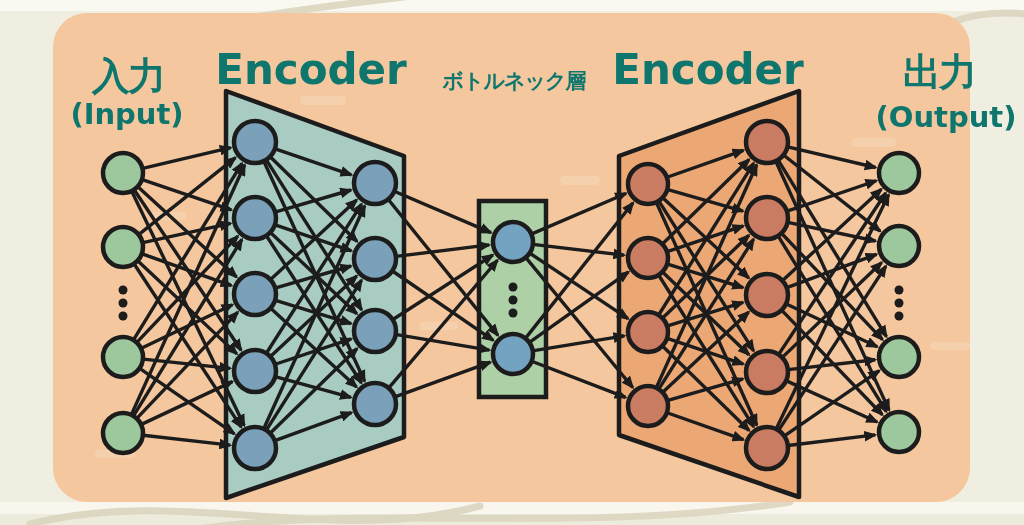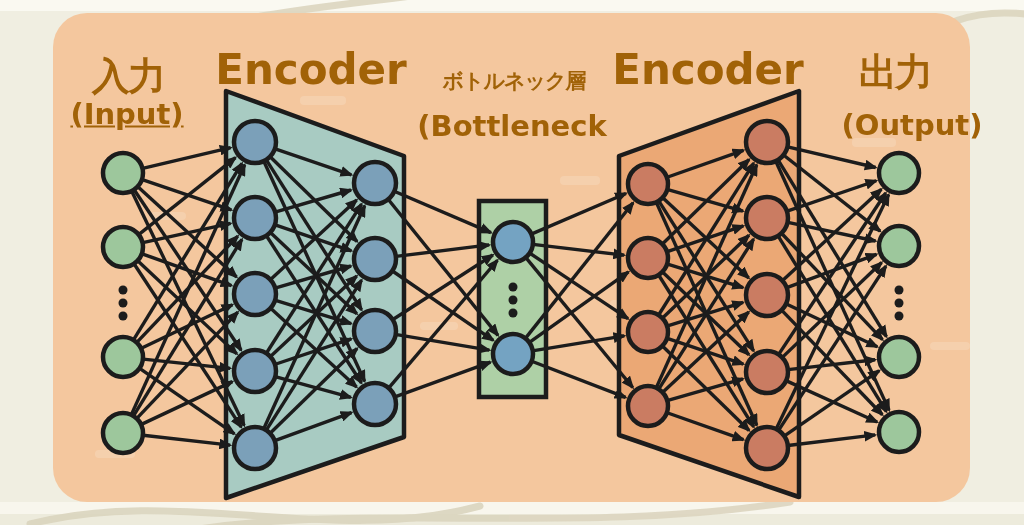--- a/index.html
+++ b/index.html
@@ -7,21 +7,21 @@
     position:relative;
     width:1024px;height:525px;
     overflow:hidden;
     font-family:"DejaVu Sans", sans-serif;
   }
   #diagram{position:absolute;left:0;top:0;}
   .lbl{
     position:absolute;
     transform:translate(-50%,-50%);
     font-weight:700;
-    color:#a16207;
+    color:#0f766e;
     white-space:nowrap;
     line-height:1;
     text-align:right;
   }
   .jp-lg{font-size:38px;letter-spacing:-2px;}
   .jp-md{font-size:21px;letter-spacing:-1px;}
   .en-md{font-size:29px;}
   .block-lbl{font-size:42px;}
 </style>
 </head>
@@ -195,20 +195,19 @@
         <circle cx="899" cy="246" r="20" fill="#9dc79c" stroke="#1c1c1c" stroke-width="4.5"></circle>
         <circle cx="899" cy="357" r="20" fill="#9dc79c" stroke="#1c1c1c" stroke-width="4.5"></circle>
         <circle cx="899" cy="432" r="20" fill="#9dc79c" stroke="#1c1c1c" stroke-width="4.5"></circle>
         <circle cx="899" cy="290" r="4.5" fill="#1c1c1c"></circle>
         <circle cx="899" cy="303" r="4.5" fill="#1c1c1c"></circle>
         <circle cx="899" cy="316" r="4.5" fill="#1c1c1c"></circle>
       </g>
     </svg>
 
   <div class="lbl jp-lg" style="left:128px;top:76px;">入力</div>
-  <div class="lbl en-md" style="left:127px;top:114px;text-decoration:underline;">(Input)</div>
+  <div class="lbl en-md" style="left:127px;top:114px;">(Input)</div>
   <div class="lbl block-lbl" style="left:311px;top:70px;">Encoder</div>
   <div class="lbl jp-md" style="left:514px;top:81px;">ボトルネック層</div>
-  <div class="lbl en-md" style="left:512px;top:126px;">(Bottleneck</div>
   <div class="lbl block-lbl" style="left:708px;top:70px;">Encoder</div>
-  <div class="lbl jp-lg" style="left:895px;top:72px;">出力</div>
-  <div class="lbl en-md" style="left:912px;top:117px;margin-top:8px;">(Output)</div>
+  <div class="lbl jp-lg" style="left:939px;top:72px;">出力</div>
+  <div class="lbl en-md" style="left:946px;top:117px;">(Output)</div>
 </div>
 
 </body></html>

